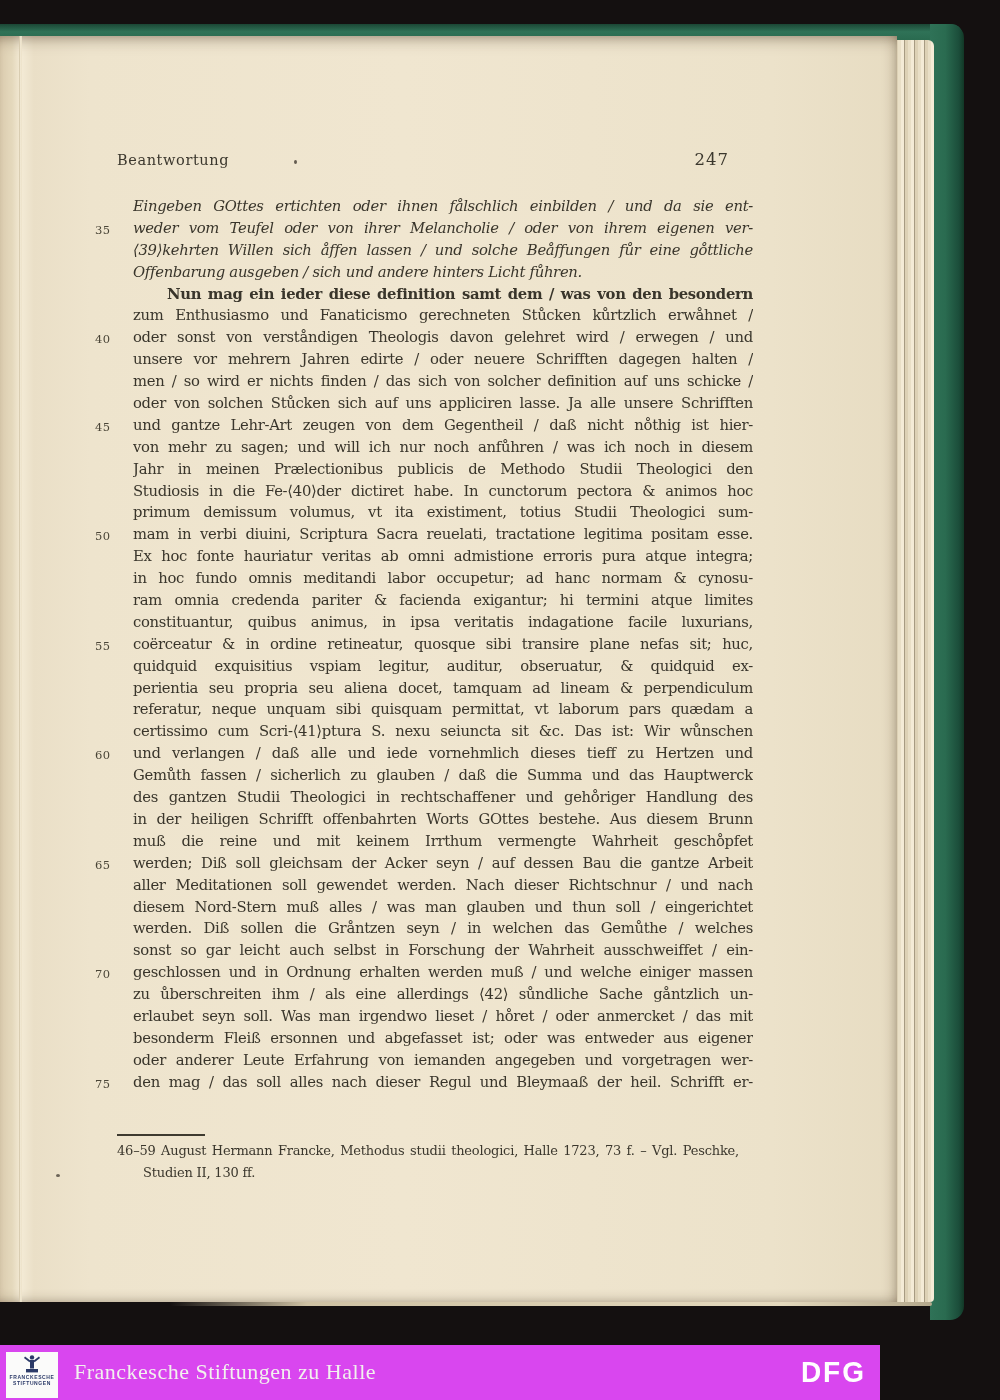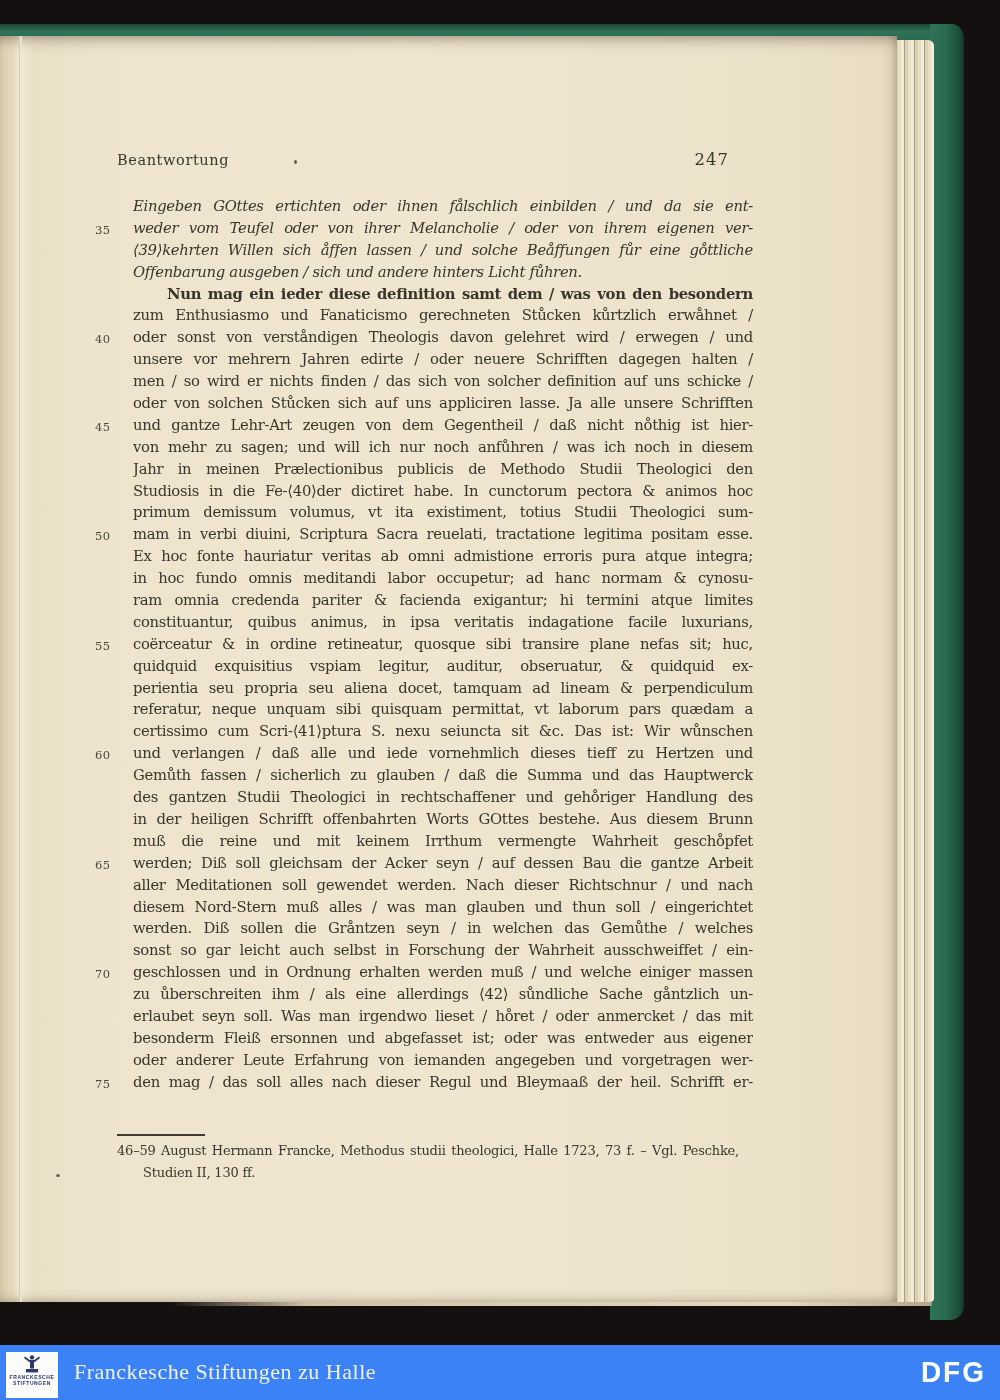--- a/index.html
+++ b/index.html
@@ -55,22 +55,22 @@
   .fn-rule{width:88px;height:2px;background:#3e3a2f;margin:2px 0 7px 0;}
   .fn-line{font-size:13px;letter-spacing:-.2px;height:22px;overflow:hidden;}
   .fn-1{text-align:justify;text-align-last:justify;}
   .fn-2{padding-left:26px;}
 
   .speck{position:absolute;border-radius:50%;background:#4b443a;z-index:4;}
   .speck.s1{left:294px;top:124px;width:3px;height:4px;opacity:.85;}
   .speck.s2{left:56px;top:1138px;width:4px;height:3px;opacity:.8;}
 
   
-  .footer{position:absolute;left:0;top:1345px;width:1000px;height:55px;
-    background:#3b82f6;z-index:5;}
+  .footer{position:absolute;left:0;top:1345px;width:880px;height:55px;
+    background:#d946ef;z-index:5;}
   .logo-box{position:absolute;left:6px;top:7px;width:52px;height:46px;background:#fbfbfa;
     display:flex;flex-direction:column;align-items:center;justify-content:flex-start;
     padding-top:2px;box-sizing:border-box;}
   .logo-caption{font-family:"Liberation Sans",sans-serif;font-size:5px;font-weight:bold;
     letter-spacing:.6px;color:#2b3a68;line-height:6px;text-align:center;}
   .footer-title{position:absolute;left:74px;top:0;height:55px;line-height:53px;
     font-family:"Liberation Serif",serif;font-size:22px;color:#f2f1ee;letter-spacing:.5px;}
   .dfg{position:absolute;right:14px;top:0;height:55px;line-height:56px;
     font-family:"Liberation Sans",sans-serif;font-size:28px;font-weight:800;
     letter-spacing:2px;color:#ffffff;transform:scaleY(1.05);}

